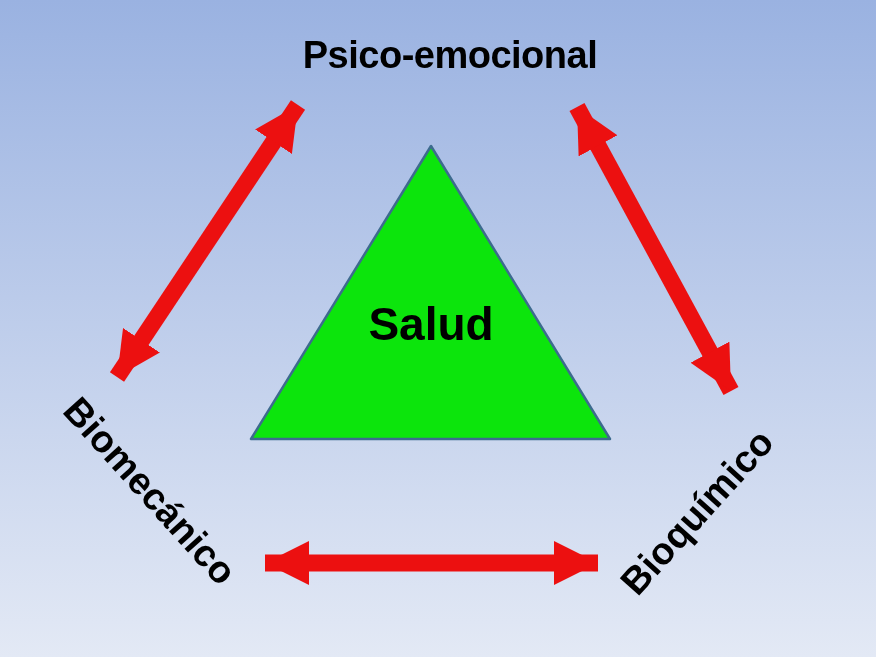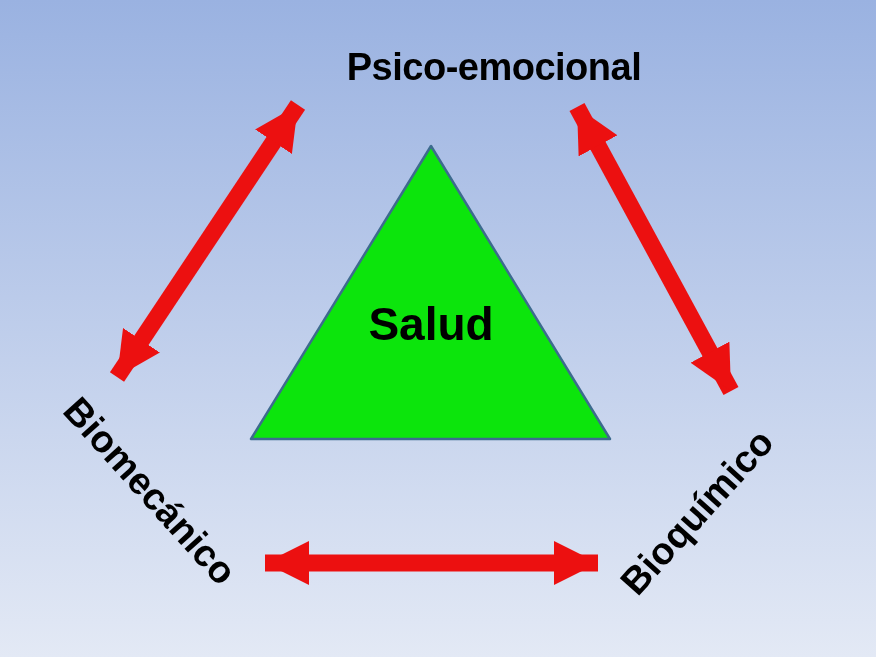--- a/index.html
+++ b/index.html
@@ -29,25 +29,24 @@
   .arrowhead { fill: var(--arrow, #ec1010); }
   .label {
     position: absolute;
     font-weight: bold;
     color: var(--text, #000000);
     white-space: nowrap;
     line-height: 1;
   }
   .label-top {
     left: 450px;
-    top: 48px;
+    top: 36px;
     transform: translateX(-50%);
     font-size: 38px;
     letter-spacing: -0.5px;
-    margin-left: 44px;
   }
   .label-center {
     left: 431px;
     top: 325px;
     transform: translate(-50%, -52%);
     font-size: 46px;
     text-align: right;
   }
   .label-bottom-left {
     left: 150px;

